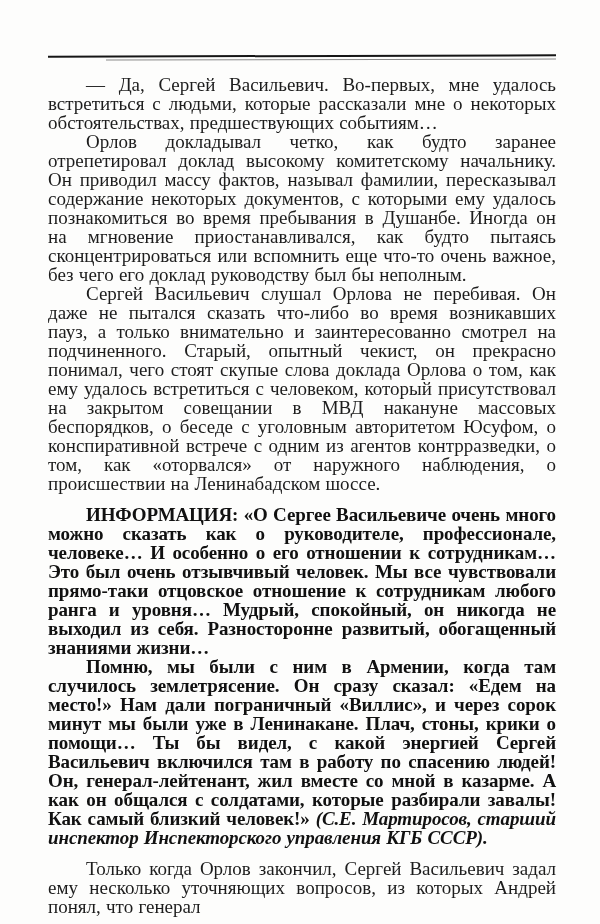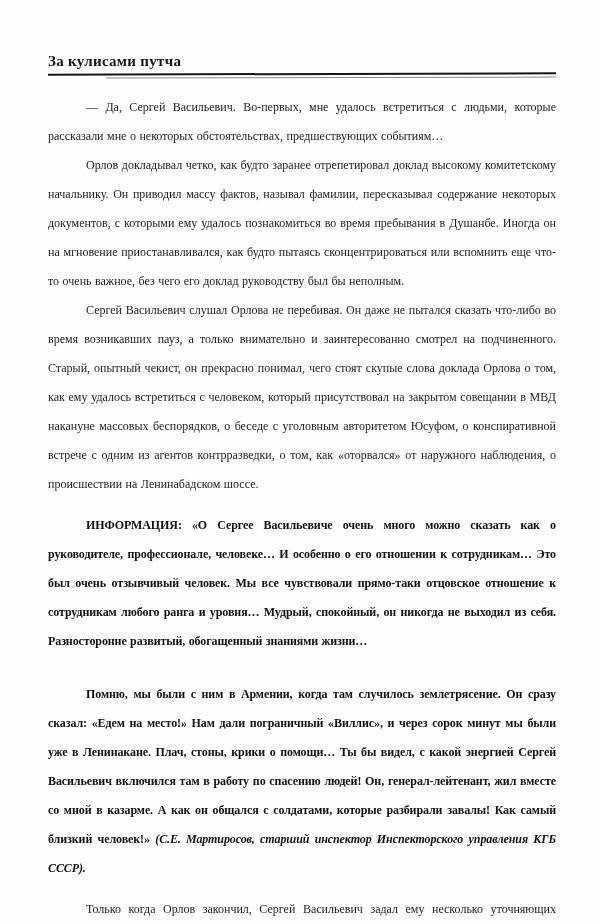--- a/index.html
+++ b/index.html
@@ -30,43 +30,41 @@
   .head-rule-echo {
     height: 1px;
     background: #8a8a8a;
     margin-top: 2px;
     margin-left: 58px;
     transform: rotate(-0.12deg);
   }
   .body-text { margin-top: 15px; }
   .para {
     margin: 0;
-    font-size: 12px;
-    line-height: 29px;
+    font-size: 19px;
+    line-height: 19px;
     text-align: justify;
     text-indent: 38px;
     word-spacing: 0.5px;
     color: #1d1d1d;
   }
   .para--bold {
     font-weight: 700;
     color: #111;
     letter-spacing: -0.1px;
-    margin-top: 24px;
   }
   .para--gap-before { margin-top: 12px; }
   .para--gap-before-lg { margin-top: 12px; }
   .attribution { font-style: italic; }
 </style>
 </head>
 <body>
 
 <div class="page">
 
-  <div class="running-head">За кулисами путча</div>
 
   <div class="head-rule-wrap">
     <div class="head-rule-main"></div>
     <div class="head-rule-echo"></div>
   </div>
 
   <div class="body-text">
 
     <p class="para">— Да, Сергей Васильевич. Во-первых, мне удалось встретиться с людьми, которые рассказали мне о некоторых обстоятельствах, предшествующих событиям…</p>
 

